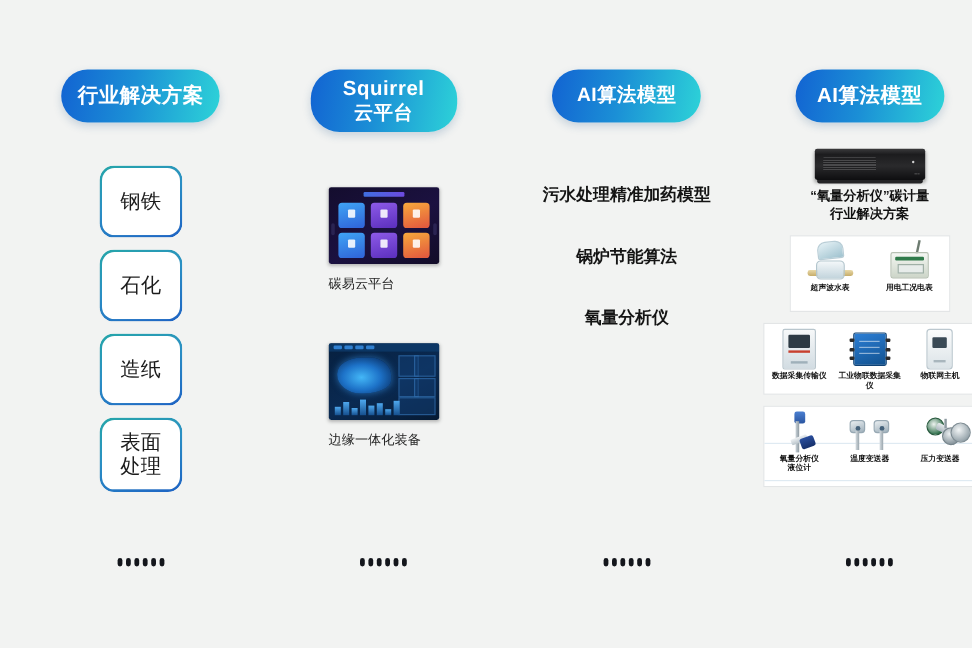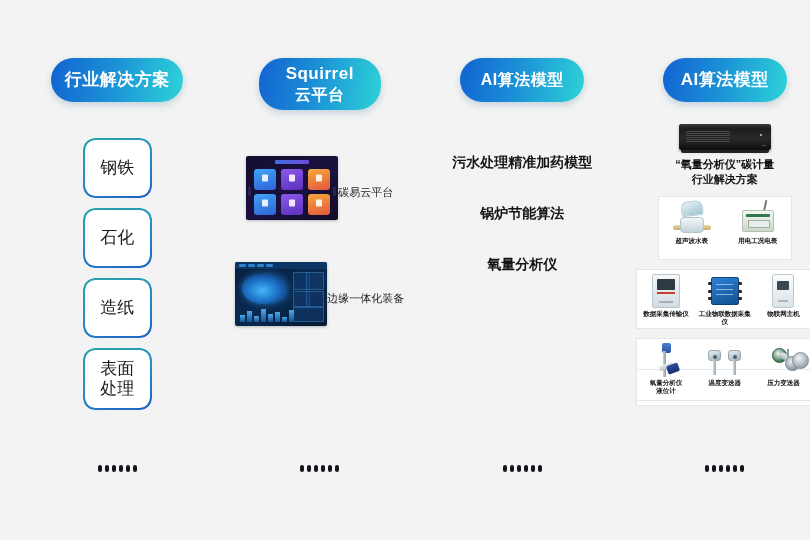--- a/index.html
+++ b/index.html
@@ -58,21 +58,21 @@
     padding:1.6px;
     background:linear-gradient(160deg,#25a6a8 0%,#2b8fc4 45%,#1d62c4 100%);
     -webkit-mask:linear-gradient(#000 0 0) content-box,linear-gradient(#000 0 0);
     -webkit-mask-composite:xor;mask-composite:exclude;
     pointer-events:none;
   }
   .ind-card.two-line{min-height:58px;}
 
   
   .plat-wrap{margin-top:46px;display:flex;flex-direction:column;align-items:center;gap:10px;}
-  .plat-block{display:flex;flex-direction:row;align-items:center;}
+  .plat-block{display:flex;flex-direction:column;align-items:flex-start;}
   .plat-block + .plat-block{margin-top:32px;}
   .shot{
     width:92px;height:64px;border-radius:2px;overflow:hidden;position:relative;
     box-shadow:0 1px 3px rgba(0,0,0,.25);
   }
   .shot-cap{margin-top:9px;font-size:11px;color:#1f1f1f;}
 
   
   .dashA{background:linear-gradient(150deg,#140d2e 0%,#1b1140 55%,#120c28 100%);}
   .dashA .bar{position:absolute;left:29px;top:4px;width:34px;height:4px;border-radius:1px;

